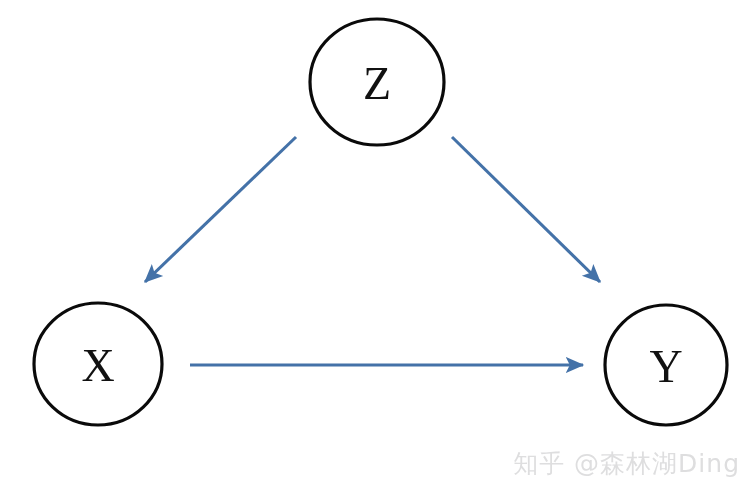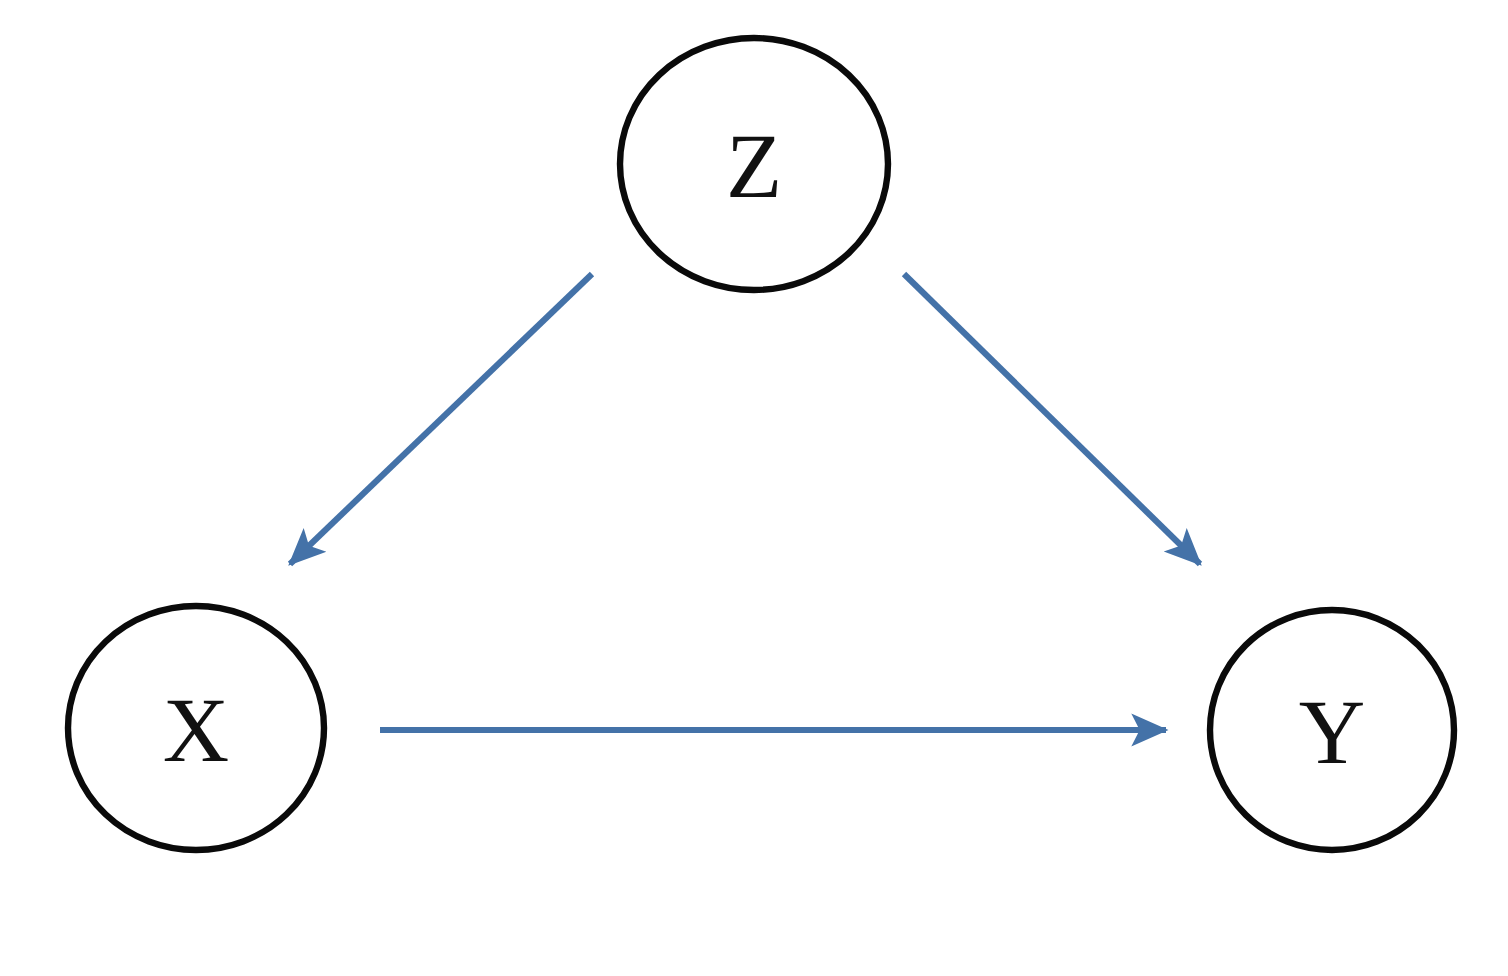--- a/index.html
+++ b/index.html
@@ -89,14 +89,15 @@
         <ellipse id="node-ellipse-1" class="node-ellipse" cx="98" cy="364" rx="64" ry="61" stroke="#0a0a0a" fill="#ffffff"></ellipse>
         <text id="node-text-1" class="node-label" x="98" y="365" fill="#111111">X</text>
       </g>
       <g>
         <ellipse id="node-ellipse-2" class="node-ellipse" cx="666" cy="365" rx="61" ry="60" stroke="#0a0a0a" fill="#ffffff"></ellipse>
         <text id="node-text-2" class="node-label" x="666" y="366" fill="#111111">Y</text>
       </g>
     </g>
   </svg>
 
+  <div id="watermark" style="color: rgb(222, 222, 223);">知乎 @森林湖Ding</div>
 
 </div>
 
 </body></html>

